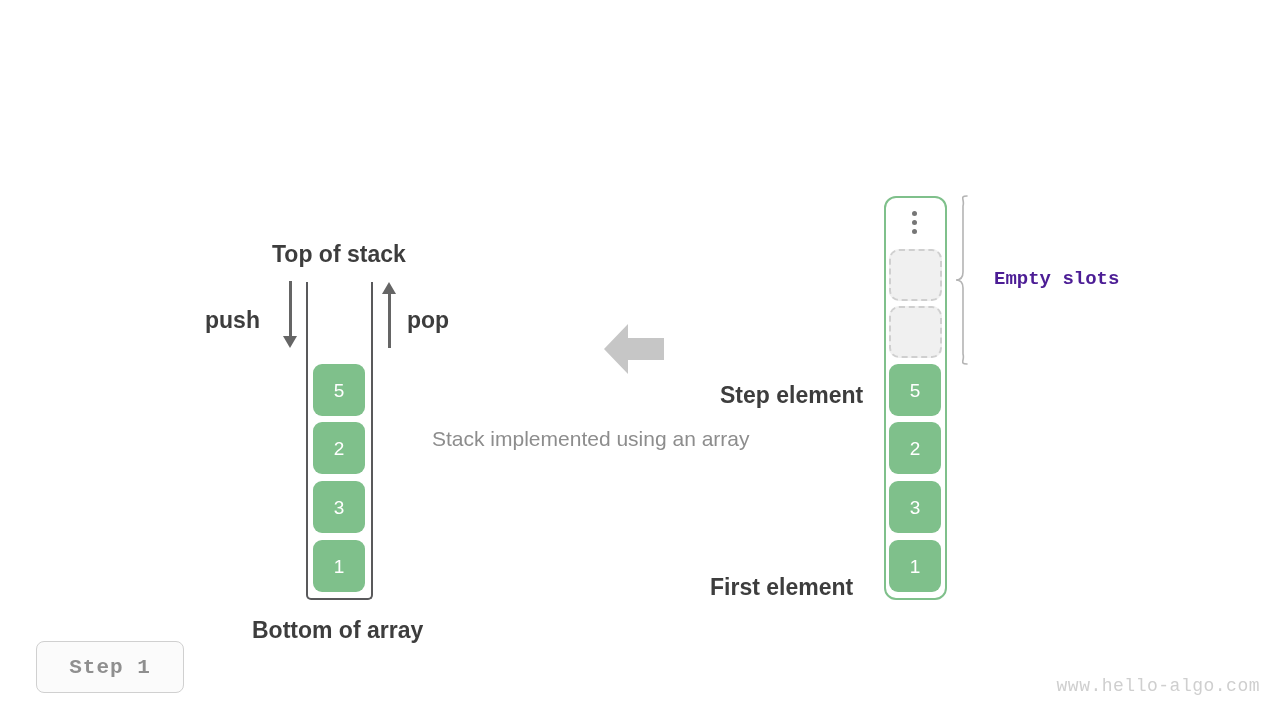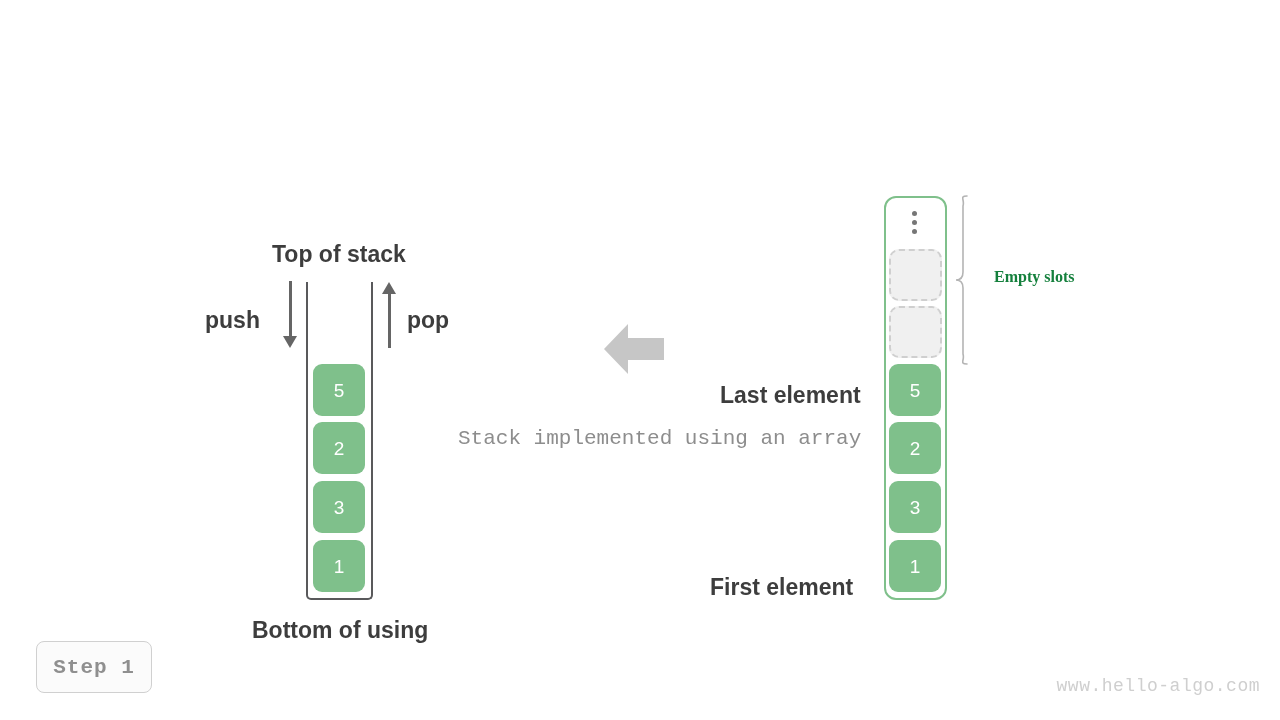--- a/index.html
+++ b/index.html
@@ -27,24 +27,24 @@
   .lbl-bold {
     position: absolute;
     font-family: "Liberation Sans", sans-serif;
     font-weight: bold;
     font-size: 23px;
     color: #3d3d3d;
     white-space: nowrap;
   }
   .lbl-gray {
     position: absolute;
-    font-family: Liberation Serif, serif;
+    font-family: Liberation Mono, monospace;
     font-weight: bold;
-    font-size: 16px;
-    color: #15803d;
+    font-size: 19px;
+    color: #4c1d95;
     white-space: nowrap;
   }
   .caption {
     position: absolute;
     font-family: "Liberation Sans", sans-serif;
     font-size: 21px;
     color: #8d8d8d;
     white-space: nowrap;
   }
 
@@ -154,21 +154,21 @@
     position: absolute;
     left: 953px;
     top: 192px;
   }
 
   
   .step-badge {
     position: absolute;
     left: 36px;
     top: 641px;
-    width: 116px;
+    width: 148px;
     height: 52px;
     border: 1px solid #d0d0d0;
     border-radius: 8px;
     background: #fbfbfb;
     display: flex;
     align-items: center;
     justify-content: center;
     font-family: "Liberation Mono", monospace;
     font-size: 21px;
     font-weight: bold;
@@ -206,28 +206,28 @@
     <div class="arrow-head-up" style="left:382px; top:282px;"></div>
     <div class="lbl-bold" style="left:407px; top:307px;">pop</div>
 
     <div class="stack-container-walls"></div>
 
     <div class="cell" style="left:313px; top:364px;">5</div>
     <div class="cell" style="left:313px; top:422px;">2</div>
     <div class="cell" style="left:313px; top:481px;">3</div>
     <div class="cell" style="left:313px; top:540px;">1</div>
 
-    <div class="lbl-bold" style="left:252px; top:617px;">Bottom of using</div>
+    <div class="lbl-bold" style="left:252px; top:617px;">Bottom of array</div>
   </div>
 
   <svg class="big-arrow" width="64" height="58" viewBox="0 0 64 58">
     <path d="M2 29 L26 4 L26 18 L62 18 L62 40 L26 40 L26 54 Z" fill="#c6c6c6"></path>
   </svg>
 
-  <div class="caption" style="left:458px; top:427px;font-family:Liberation Mono, monospace;">Stack implemented using an array</div>
+  <div class="caption" style="left:432px; top:427px;">Stack implemented using an array</div>
 
   <div id="right-array-group">
 
     <div class="array-container"></div>
 
     <div class="dots-icon">
       <span></span>
         <span></span>
         <span></span>
     </div>
@@ -239,21 +239,21 @@
       <path d="M14 4 C6 4, 12 8, 10 14 L10 80 C10 86, 7 88, 3 88 C7 88, 10 90, 10 96 L10 162
                C12 168, 6 172, 14 172" fill="none" stroke="#b4b4b4" stroke-width="1.6" stroke-linecap="round"></path>
     </svg>
     <div class="lbl-gray" style="left:994px; top:268px;">Empty slots</div>
 
     <div class="cell" style="left:889px; top:364px;">5</div>
     <div class="cell" style="left:889px; top:422px;">2</div>
     <div class="cell" style="left:889px; top:481px;">3</div>
     <div class="cell" style="left:889px; top:540px;">1</div>
 
-    <div class="lbl-bold" style="left:720px; top:382px;">Last element</div>
+    <div class="lbl-bold" style="left:720px; top:382px;">Step element</div>
     <div class="lbl-bold" style="left:710px; top:574px;">First element</div>
   </div>
 
   <div class="step-badge">Step 1</div>
 
   <div class="watermark">www.hello-algo.com</div>
 
 </div>
 
 </body></html>

